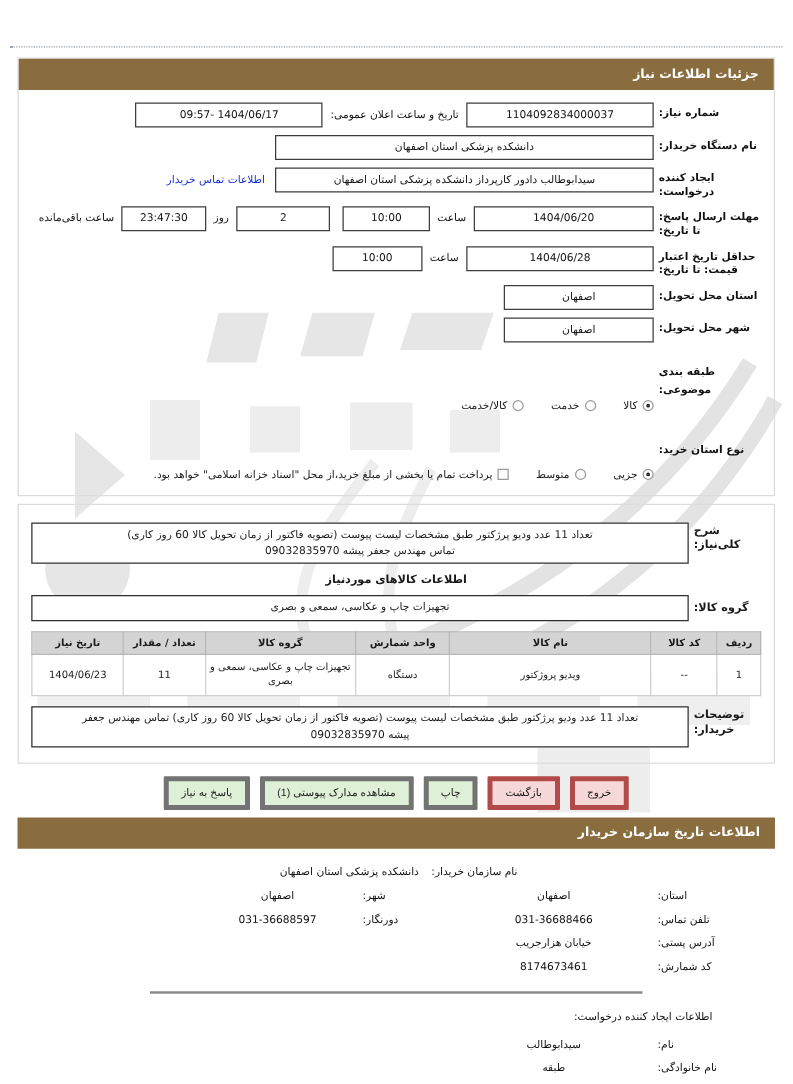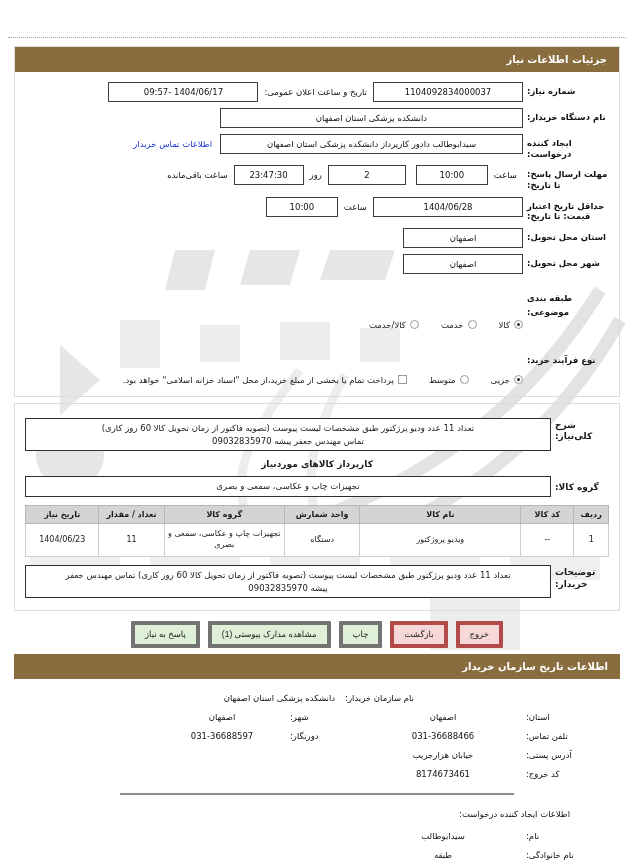--- a/index.html
+++ b/index.html
@@ -366,20 +366,21 @@
       </div>
 
       <div class="frow">
         <div class="lbl">ایجاد کننده درخواست:</div>
         <div class="fld w-creator">سیدابوطالب دادور کارپرداز دانشکده پزشکی استان اصفهان</div>
         <a class="link">اطلاعات تماس خریدار</a>
       </div>
 
       <div class="frow">
         <div class="lbl">مهلت ارسال پاسخ: تا تاریخ:</div>
+        <div class="fld w-date">1404/06/20</div>
         <div class="inline-lbl">ساعت</div>
         <div class="fld w-time">10:00</div>
         <div class="fld w-days" style="margin-right:10px">2</div>
         <div class="inline-lbl">روز</div>
         <div class="fld w-clock">23:47:30</div>
         <div class="inline-lbl">ساعت باقی‌مانده</div>
       </div>
 
       <div class="frow">
         <div class="lbl">حداقل تاریخ اعتبار قیمت: تا تاریخ:</div>
@@ -408,21 +409,21 @@
           <span class="radio"></span>
           <span>خدمت</span>
         </div>
         <div class="opt">
           <span class="radio"></span>
           <span>کالا/خدمت</span>
         </div>
       </div>
 
       <div class="radio-row">
-        <div class="lbl" style="padding-top:0;line-height:14px">نوع فرآیند خرید:</div>
+        <div class="lbl" style="padding-top:0;line-height:14px">نوع استان خرید:</div>
         <div class="opt">
           <span class="radio on"></span>
           <span>جزیی</span>
         </div>
         <div class="opt">
           <span class="radio"></span>
           <span>متوسط</span>
         </div>
         <div class="opt" style="margin-left:0">
           <span class="cbx"></span>
@@ -437,21 +438,21 @@
     <div class="panel-body">
 
       <div class="desc-row">
         <div class="desc-lbl">شرح کلی‌نیاز:</div>
         <div class="desc-box">
           <span class="l2">تعداد 11 عدد ودیو پرژکتور طبق مشخصات لیست پیوست  (تصویه فاکتور از زمان تحویل کالا 60 روز کاری)</span>
           <span class="l2">تماس مهندس جعفر پیشه 09032835970</span>
         </div>
       </div>
 
-      <div class="section-title">کارپرداز کالاهای موردنیاز</div>
+      <div class="section-title">اطلاعات کالاهای موردنیاز</div>
 
       <div class="group-row">
         <div class="group-lbl">گروه کالا:</div>
         <div class="group-fld">تجهیزات چاپ و عکاسی، سمعی و بصری</div>
       </div>
 
       <table class="items">
         <thead>
           <tr>
             <th style="width:34px">ردیف</th>
@@ -519,21 +520,21 @@
         <div class="c-lbl2">دورنگار:</div>
         <div class="c-val2">031-36688597</div>
       </div>
 
       <div class="crow">
         <div class="c-lbl">آدرس پستی:</div>
         <div class="c-val">خیابان هزارجریب</div>
       </div>
 
       <div class="crow">
-        <div class="c-lbl">کد خروج:</div>
+        <div class="c-lbl">کد شمارش:</div>
         <div class="c-val">8174673461</div>
       </div>
 
       <hr class="hr-thick">
 
       <div class="sub-title">اطلاعات ایجاد کننده درخواست:</div>
 
       <div class="crow">
         <div class="c-lbl">نام:</div>
         <div class="c-val">سیدابوطالب</div>

